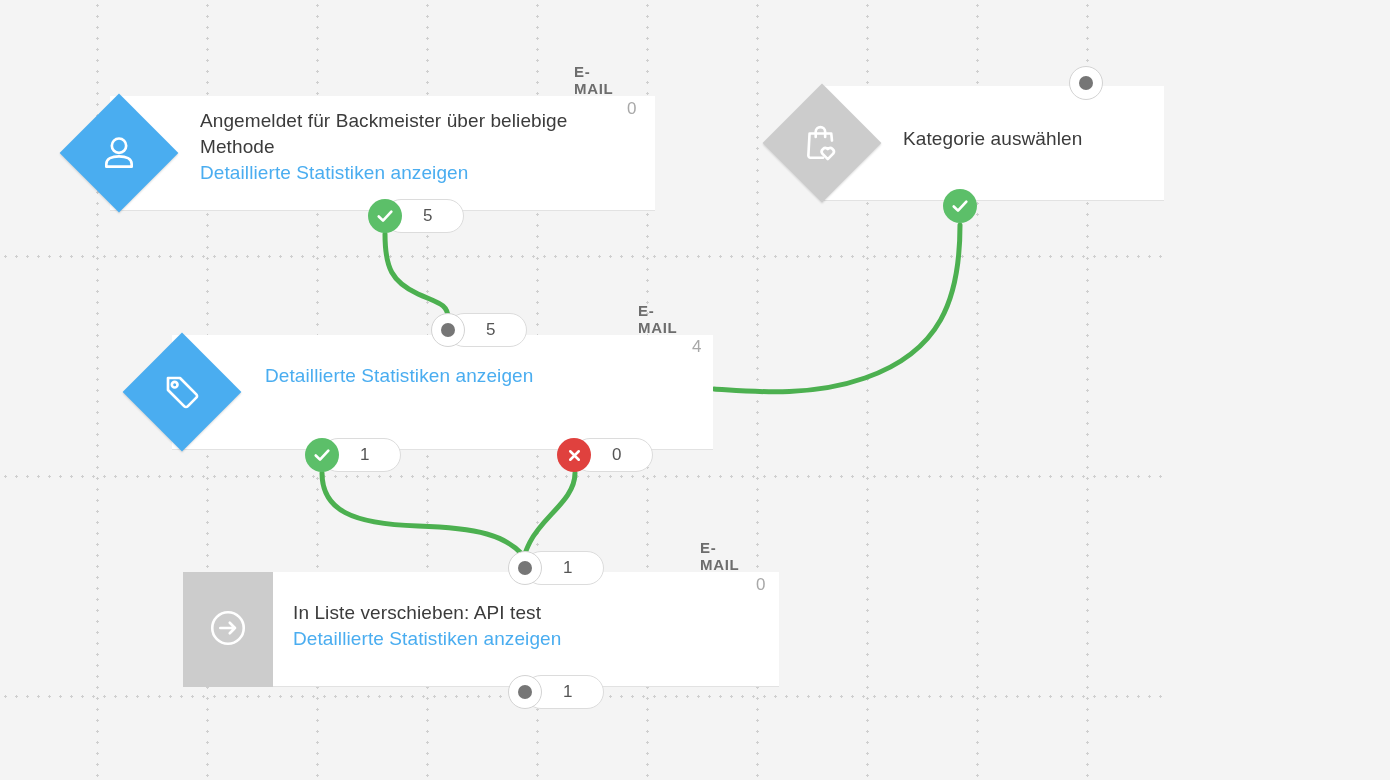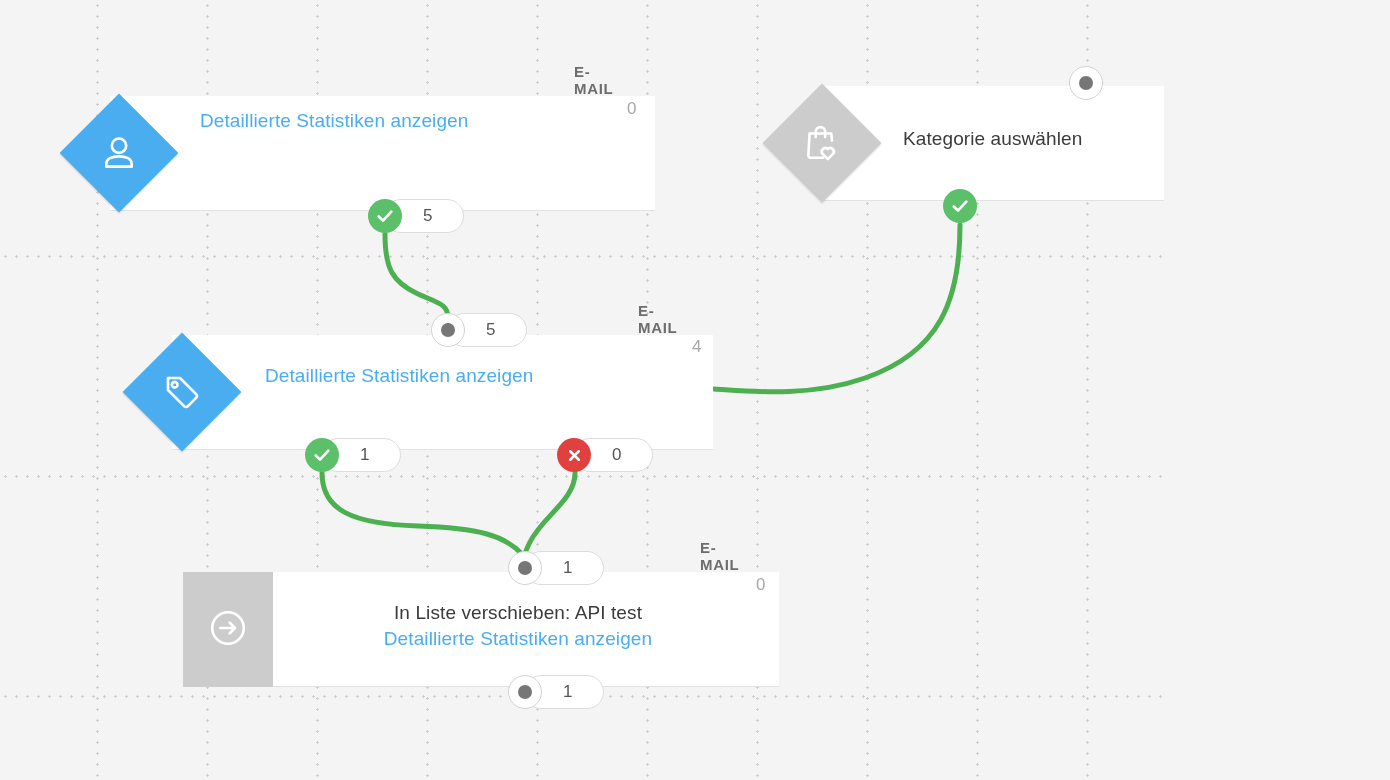--- a/index.html
+++ b/index.html
@@ -225,20 +225,21 @@
     <div class="node-diamond" style="left:77px; top:111px; background:#4aadf0;">
       <span class="ic">
         <svg width="40" height="40" viewBox="0 0 24 24" fill="none" stroke="#ffffff" stroke-width="1.6" stroke-linecap="round" stroke-linejoin="round">
           <circle cx="12" cy="7.6" r="4.3"></circle>
           <path d="M4.4 20.2 v-1.6 c0-3.1 3.4-4.6 7.6-4.6 s7.6 1.5 7.6 4.6 v1.6 z"></path>
         </svg>
       </span>
     </div>
 
     <div class="node-body" style="left:200px; top:108px; width:430px;">
+      <div class="node-title">Angemeldet für Backmeister über beliebige Methode</div>
       <div class="node-link">Detaillierte Statistiken anzeigen</div>
     </div>
 
     <div class="pill" style="left:384px; top:199px; width:80px;">
       <span class="pill-num">5</span>
     </div>
     <div class="badge badge-ok" style="left:368px; top:199px;">
       <svg width="20" height="20" viewBox="0 0 24 24" fill="none" stroke="#ffffff" stroke-width="3.2" stroke-linecap="round" stroke-linejoin="round">
         <path d="M4.5 12.6 L9.6 17.6 L19.6 6.8"></path>
       </svg>
@@ -300,21 +301,21 @@
 
     <div class="node-square" style="left:183px; top:572px; width:90px; height:115px; background:#cccccc;">
       <span class="ic">
         <svg width="42" height="42" viewBox="0 0 24 24" fill="none" stroke="#ffffff" stroke-width="1.5" stroke-linecap="round" stroke-linejoin="round">
           <circle cx="12" cy="12" r="9"></circle>
           <path d="M7.6 12 h8.4 M13 9 l3 3 l-3 3"></path>
         </svg>
       </span>
     </div>
 
-    <div class="node-body" style="left:293px; top:600px; width:450px;text-align:center;">
+    <div class="node-body" style="left:293px; top:600px; width:450px;">
       <div class="node-title">In Liste verschieben: API test</div>
       <div class="node-link">Detaillierte Statistiken anzeigen</div>
     </div>
 
     <div class="pill" style="left:524px; top:551px; width:80px;">
       <span class="pill-num">1</span>
     </div>
     <div class="badge badge-dot" style="left:508px; top:551px;">
       <i></i>
     </div>

